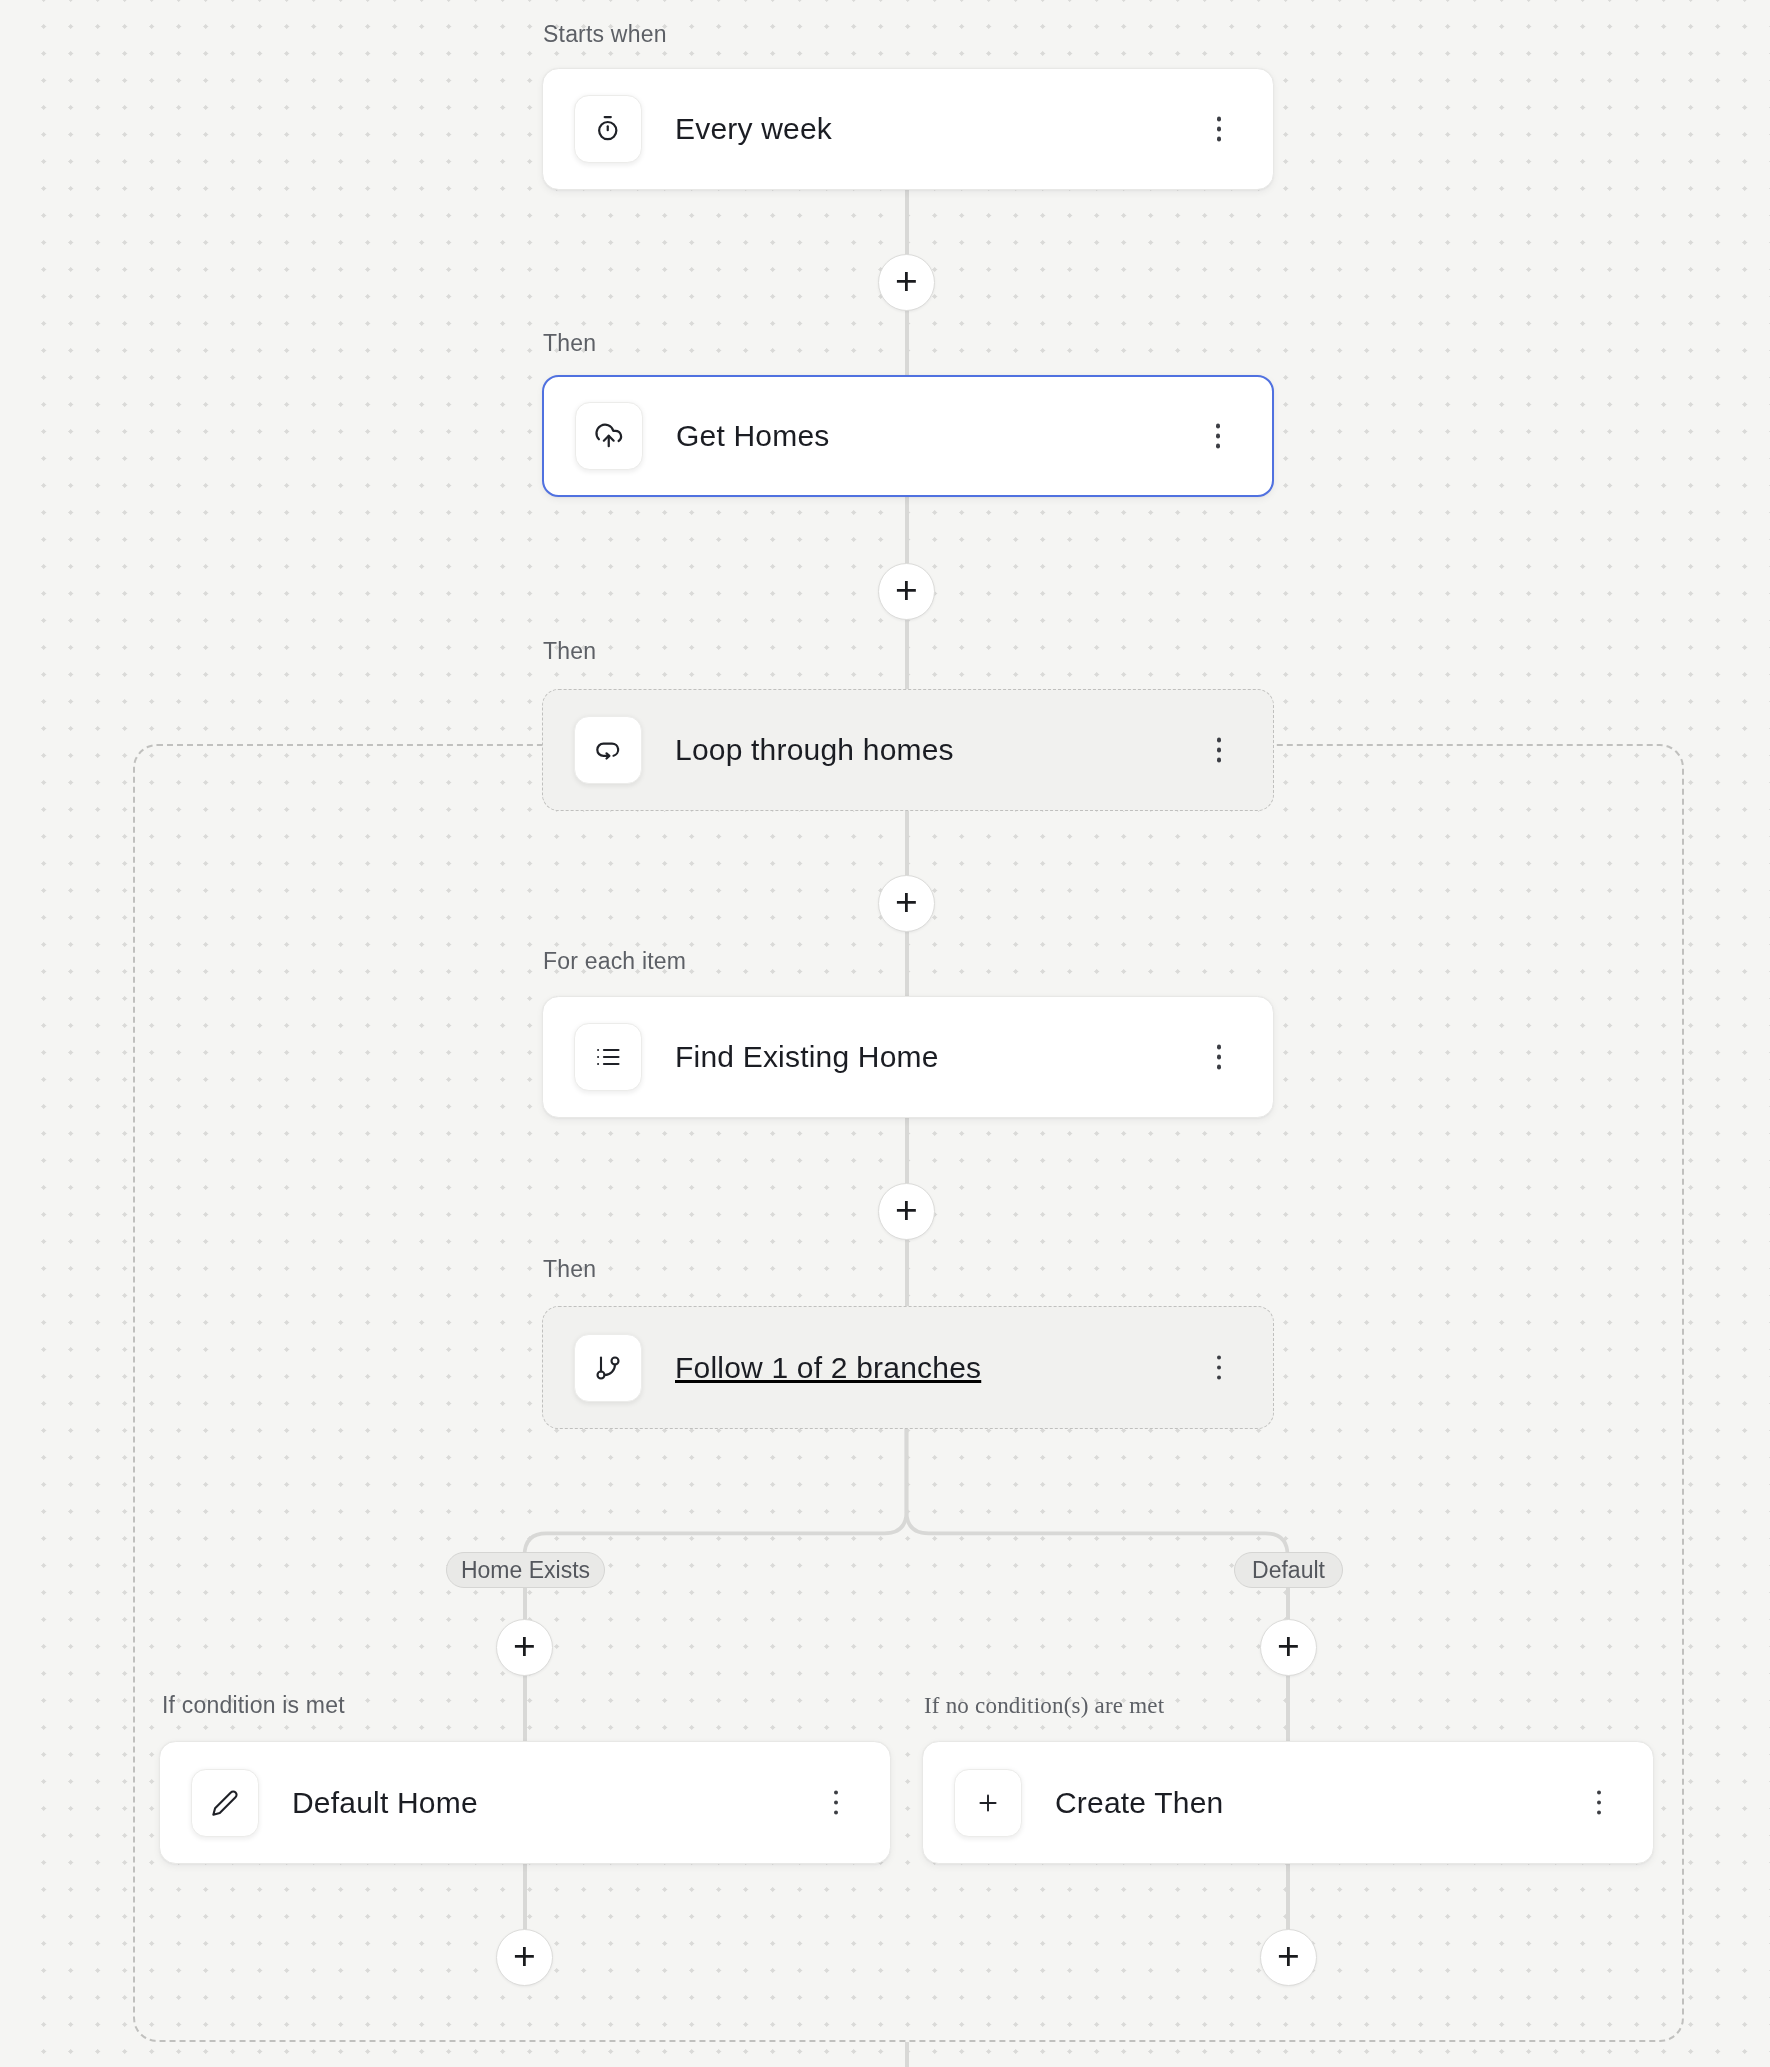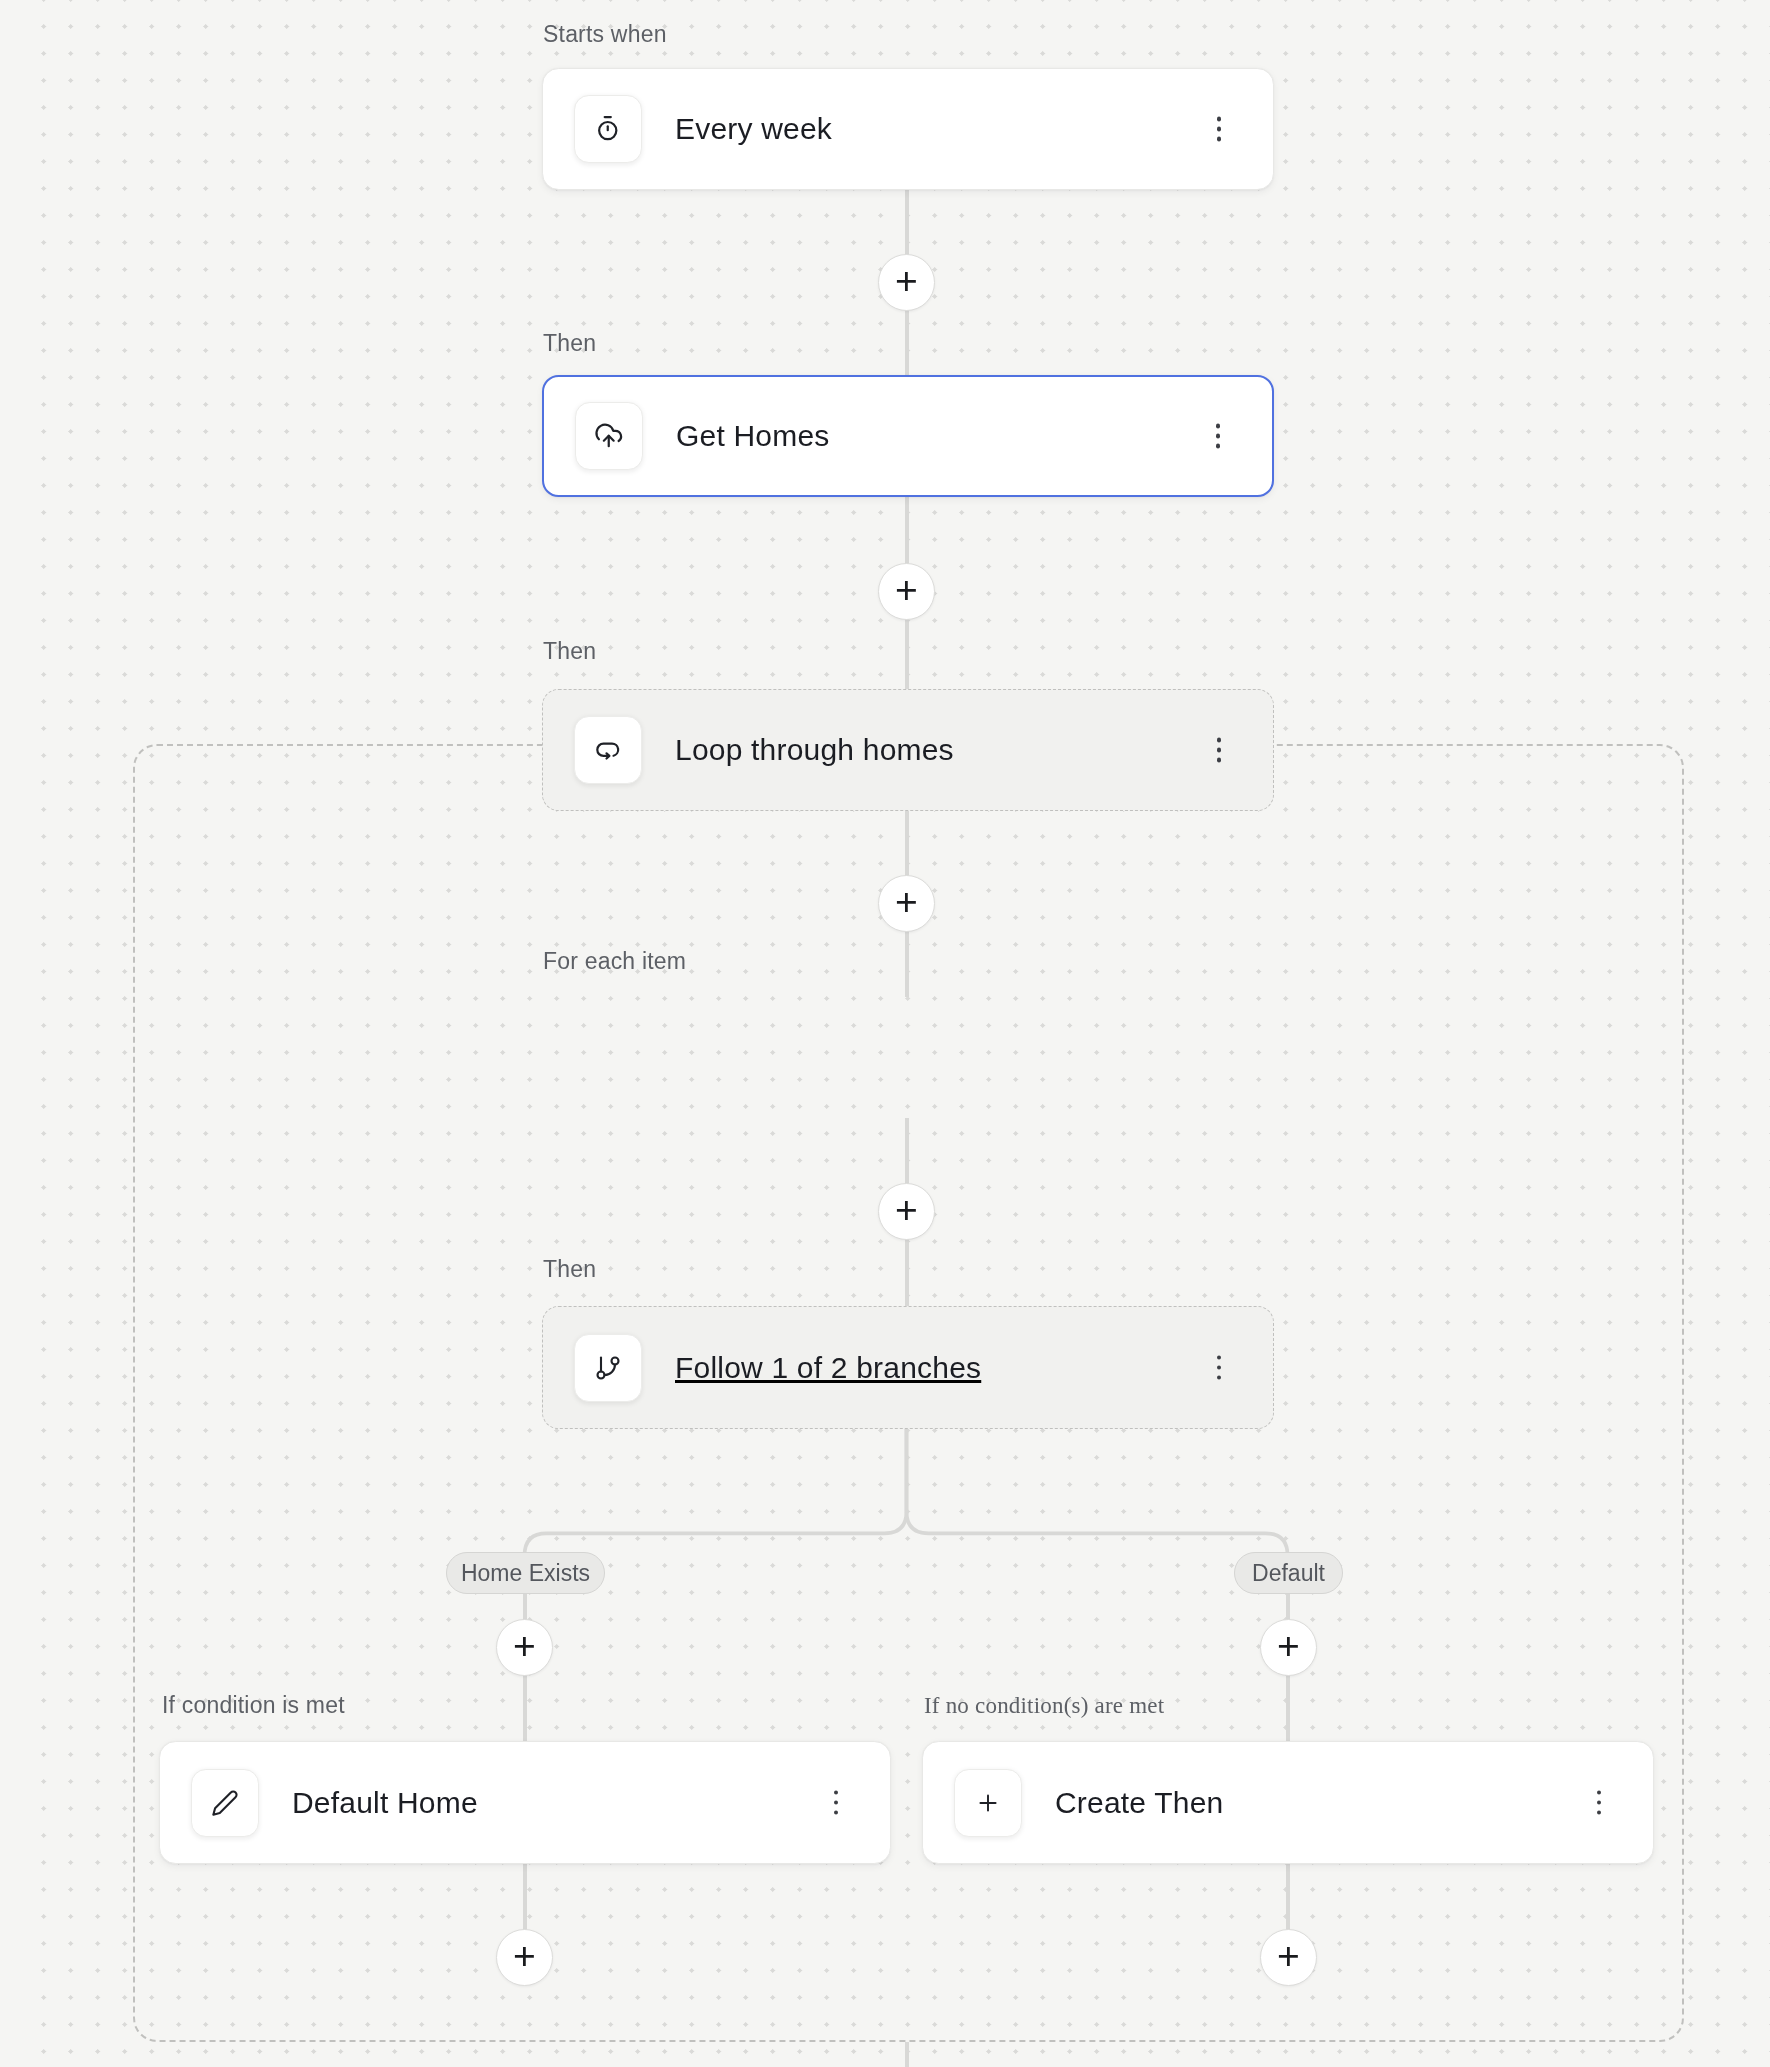--- a/index.html
+++ b/index.html
@@ -43,21 +43,21 @@
   .vline{position:absolute;width:3.7px;background:#d8d8d6;z-index:2;}
   .plus-btn{
     position:absolute;width:57px;height:57px;border-radius:50%;
     background:#ffffff;border:1.8px solid #dcdcda;box-sizing:border-box;
     display:flex;align-items:center;justify-content:center;z-index:5;
     font-size:39px;font-weight:400;color:#1a1b1e;line-height:1;
     padding-bottom:3.7px;cursor:pointer;
     box-shadow:0 0.9px 2.8px rgba(25,25,30,.06);
   }
   .pill{
-    position:absolute;height:42px;border-radius:24px;background:#e9e9e7;
+    position:absolute;height:36px;border-radius:24px;background:#e9e9e7;
     border:0.9px solid #d5d5d3;box-sizing:border-box;z-index:5;
     display:flex;align-items:center;justify-content:center;
     font-size:23px;color:#54575d;
   }
   .loop-container{
     position:absolute;left:112px;top:744px;width:1551px;height:1298px;
     border:2.3px dashed #c0c0be;border-radius:24px;box-sizing:border-box;
     z-index:1;
   }
   .split-svg{position:absolute;z-index:2;}
@@ -141,20 +141,38 @@
     <span class="node-title">Loop through homes</span>
     <span class="kebab">
         <i></i>
         <i></i>
         <i></i>
       </span>
   </div>
 
   <div class="plus-btn" style="left:857px;top:875px;">+</div>
 
+  <div class="node-card" style="left:521px;top:996px;">
+    <span class="icon-box">
+      <svg class="glyph" width="28" height="28" viewBox="0 0 24 24">
+        <line x1="8.5" y1="6" x2="21" y2="6"></line>
+        <line x1="8.5" y1="12" x2="21" y2="12"></line>
+        <line x1="8.5" y1="18" x2="21" y2="18"></line>
+        <line x1="3.5" y1="6" x2="3.51" y2="6"></line>
+        <line x1="3.5" y1="12" x2="3.51" y2="12"></line>
+        <line x1="3.5" y1="18" x2="3.51" y2="18"></line>
+      </svg>
+    </span>
+    <span class="node-title">Find Existing Home</span>
+    <span class="kebab">
+        <i></i>
+        <i></i>
+        <i></i>
+      </span>
+  </div>
 
   <div class="plus-btn" style="left:857px;top:1183px;">+</div>
 
   <div class="node-card dashed" style="left:521px;top:1306px;height:123px;text-decoration:underline;">
     <span class="icon-box">
       <svg class="glyph" width="28" height="28" viewBox="0 0 24 24">
         <line x1="6" y1="3" x2="6" y2="15"></line>
         <circle cx="18" cy="6" r="3"></circle>
         <circle cx="6" cy="18" r="3"></circle>
         <path d="M18 9a9 9 0 0 1-9 9"></path>

